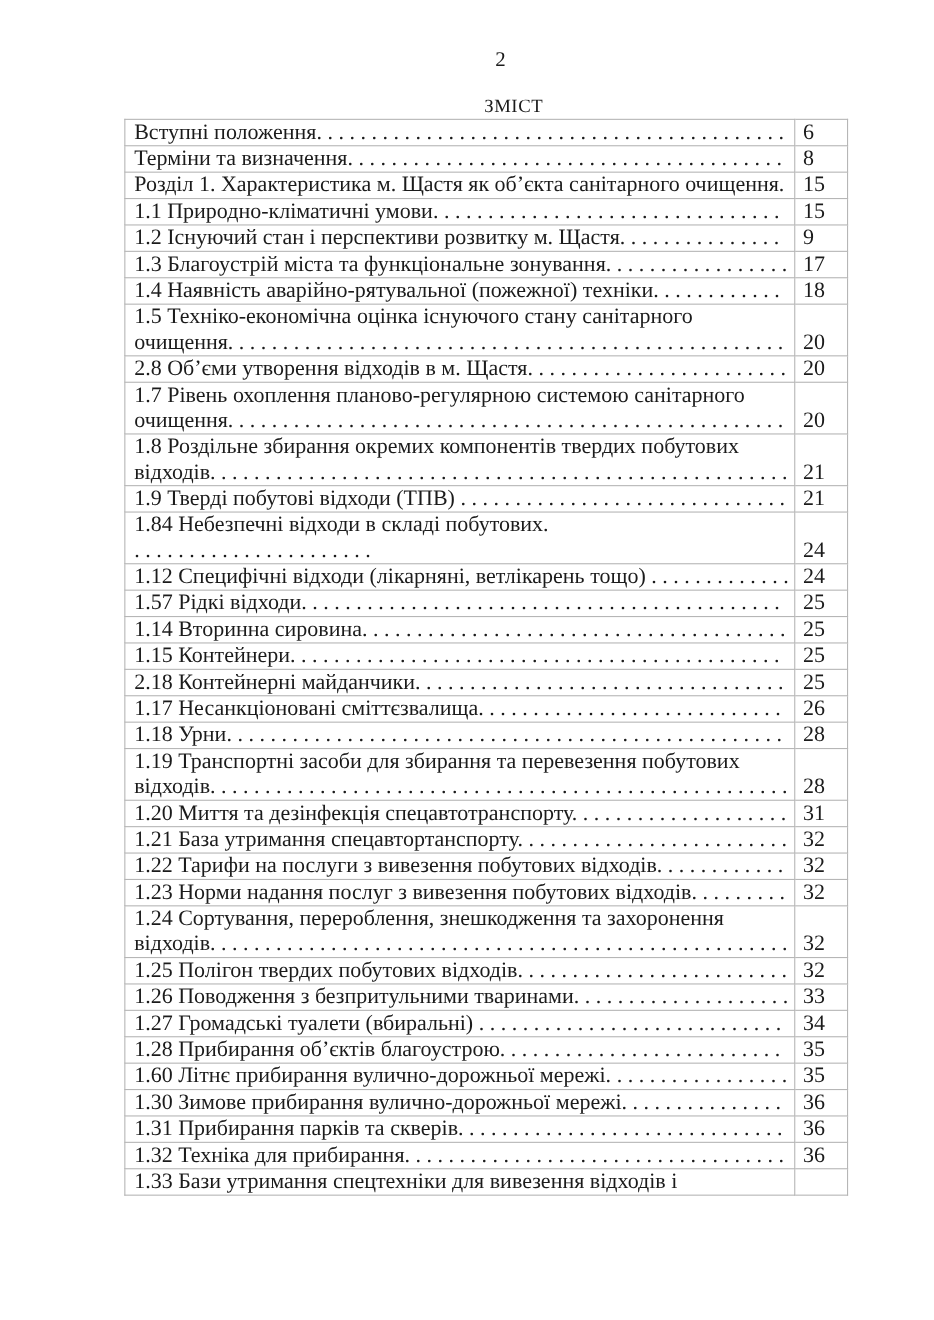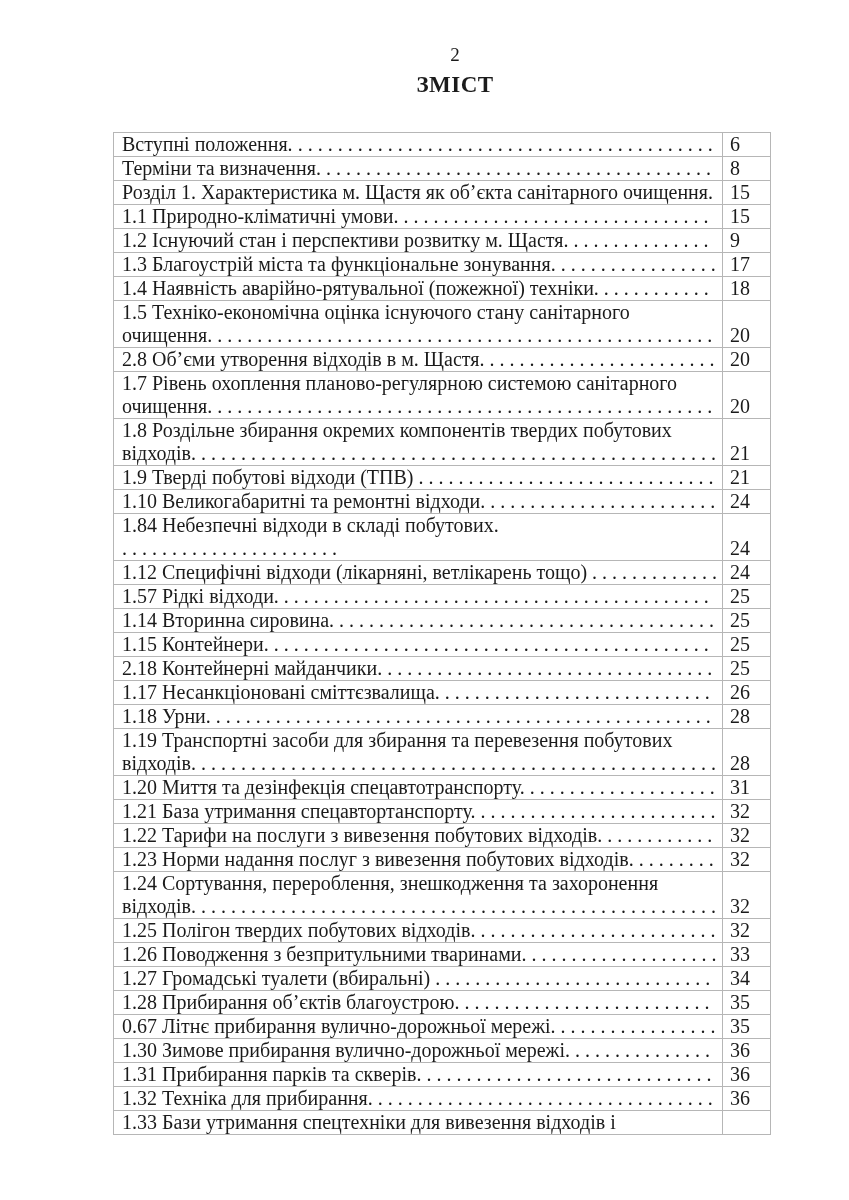--- a/index.html
+++ b/index.html
@@ -23,30 +23,30 @@
     width: 684px;
     text-align: center;
     font-size: 19px;
     line-height: 22px;
   }
   .doc-title {
     position: absolute;
     top: 72px;
     left: 113px;
     width: 684px;
-    margin: 0;
+    margin: 12px;
     text-align: center;
-    font-size: 23px;
-    font-weight: bold;
+    font-size: 17px;
+    font-weight: normal;
     letter-spacing: 0.5px;
     line-height: 26px;
   }
   table.toc {
     position: absolute;
-    top: 132px;
+    top: 108px;
     left: 113px;
     width: 657px;
     border-collapse: collapse;
     table-layout: fixed;
   }
   col.c-title { width: 609px; }
   col.c-page  { width: 48px; }
   td {
     border: 1px solid #b6b6b6;
     font-size: 20px;
@@ -132,24 +132,20 @@
   <tr>
     <td class="t"><span class="txt">1.8 Роздільне збирання окремих компонентів твердих побутових відходів.</span><span class="dots"> . . . . . . . . . . . . . . . . . . . . . . . . . . . . . . . . . . . . . . . . . . . . . . . . . . . . </span></td>
     <td class="p">21</td>
   </tr>
 
   <tr>
     <td class="t"><span class="txt">1.9 Тверді побутові відходи (ТПВ)</span><span class="dots"> . . . . . . . . . . . . . . . . . . . . . . . . . . . . . . </span></td>
     <td class="p">21</td>
   </tr>
 
-  <tr>
-    <td class="t"><span class="txt">1.10 Великогабаритні та ремонтні відходи.</span><span class="dots"> . . . . . . . . . . . . . . . . . . . . . . . </span></td>
-    <td class="p">24</td>
-  </tr>
 
   <tr>
     <td class="t"><span class="txt">1.84 Небезпечні відходи в складі побутових.</span><span class="dots"> . . . . . . . . . . . . . . . . . . . . . . </span></td>
     <td class="p">24</td>
   </tr>
 
   <tr>
     <td class="t"><span class="txt">1.12 Специфічні відходи (лікарняні, ветлікарень тощо)</span><span class="dots"> . . . . . . . . . . . . . </span></td>
     <td class="p">24</td>
   </tr>
@@ -228,21 +224,21 @@
     <td class="t"><span class="txt">1.27 Громадські туалети (вбиральні)</span><span class="dots"> . . . . . . . . . . . . . . . . . . . . . . . . . . . . </span></td>
     <td class="p">34</td>
   </tr>
 
   <tr>
     <td class="t"><span class="txt">1.28 Прибирання об’єктів благоустрою.</span><span class="dots"> . . . . . . . . . . . . . . . . . . . . . . . . . </span></td>
     <td class="p">35</td>
   </tr>
 
   <tr>
-    <td class="t"><span class="txt">0.67 Літнє прибирання вулично-дорожньої мережі.</span><span class="dots"> . . . . . . . . . . . . . . . . </span></td>
+    <td class="t"><span class="txt">1.60 Літнє прибирання вулично-дорожньої мережі.</span><span class="dots"> . . . . . . . . . . . . . . . . </span></td>
     <td class="p">35</td>
   </tr>
 
   <tr>
     <td class="t"><span class="txt">1.30 Зимове прибирання вулично-дорожньої мережі.</span><span class="dots"> . . . . . . . . . . . . . . </span></td>
     <td class="p">36</td>
   </tr>
 
   <tr>
     <td class="t"><span class="txt">1.31 Прибирання парків та скверів.</span><span class="dots"> . . . . . . . . . . . . . . . . . . . . . . . . . . . . . </span></td>

